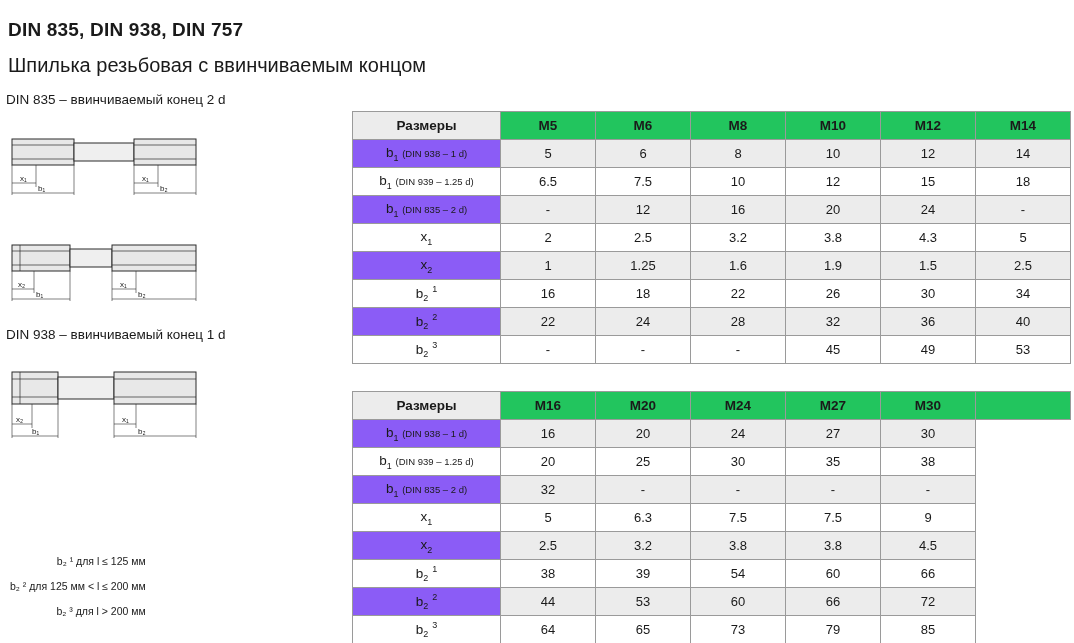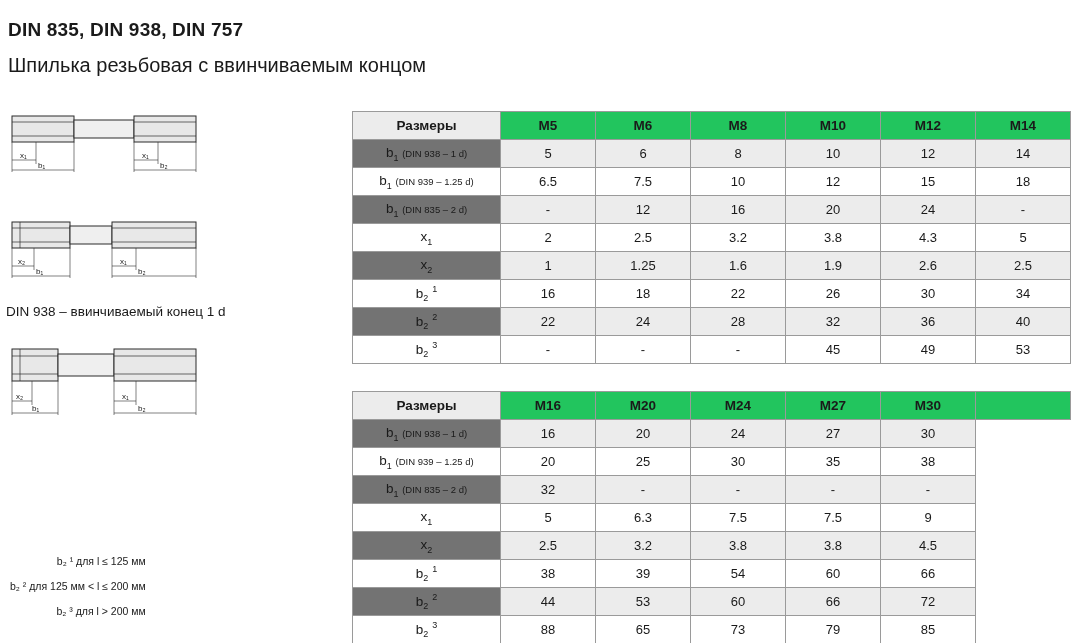--- a/index.html
+++ b/index.html
@@ -69,38 +69,39 @@
     font-size: 13.5px;
   }
   tbody tr:nth-child(odd) td { background: #ffffff; }
   tbody tr:nth-child(even) td { background: #ffffff; }
   tbody tr.shaded td { background: #ececec; }
   td.rowhead, th.rowhead {
     background: #ececec;
     font-size: 13.5px;
     white-space: nowrap;
   }
-  tbody tr.shaded td.rowhead { background: #737373; }
+  tbody tr.shaded td.rowhead { background: #8b5cf6; }
   td.rowhead sub { font-size: 9px; }
   td.rowhead .paren { font-size: 9.5px; }
   td.rowhead sup { font-size: 9px; }
   td.empty { border: none; background: #ffffff !important; }
 
   .c-label { width: 148px; }
   .c-val { width: 95px; }
 </style>
 </head>
 <body>
 
 <h1 class="page-title">DIN 835, DIN 938, DIN 757</h1>
 <div class="subtitle">Шпилька резьбовая с ввинчиваемым концом</div>
 
 <div class="diagrams">
 
   <div class="diagram-block">
+    <div class="diagram-caption">DIN 835 – ввинчиваемый конец 2 d</div>
     <svg class="stud-svg" width="200" height="90" viewBox="0 0 200 90">
 
       <rect x="6" y="24" width="62" height="26" fill="#e8e8e8" stroke="#2b2b2b" stroke-width="1"></rect>
       <g stroke="#2b2b2b" stroke-width="0.7">
         <line x1="6" y1="30" x2="68" y2="30"></line>
         <line x1="6" y1="44" x2="68" y2="44"></line>
       </g>
 
       <rect x="68" y="28" width="60" height="18" fill="#efefef" stroke="#2b2b2b" stroke-width="1"></rect>
 
@@ -252,21 +253,21 @@
           <td class="c-val">3.8</td>
           <td class="c-val">4.3</td>
           <td class="c-val">5</td>
         </tr>
         <tr class="shaded">
           <td class="rowhead c-label">x<sub>2</sub></td>
           <td class="c-val">1</td>
           <td class="c-val">1.25</td>
           <td class="c-val">1.6</td>
           <td class="c-val">1.9</td>
-          <td class="c-val">2.6</td>
+          <td class="c-val">1.5</td>
           <td class="c-val">2.5</td>
         </tr>
         <tr>
           <td class="rowhead c-label">b<sub>2</sub> <sup>1</sup></td>
           <td class="c-val">16</td>
           <td class="c-val">18</td>
           <td class="c-val">22</td>
           <td class="c-val">26</td>
           <td class="c-val">30</td>
           <td class="c-val">34</td>
@@ -365,21 +366,21 @@
           <td class="rowhead c-label">b<sub>2</sub> <sup>2</sup></td>
           <td class="c-val">44</td>
           <td class="c-val">53</td>
           <td class="c-val">60</td>
           <td class="c-val">66</td>
           <td class="c-val">72</td>
           <td class="c-val empty"></td>
         </tr>
         <tr>
           <td class="rowhead c-label">b<sub>2</sub> <sup>3</sup></td>
-          <td class="c-val">88</td>
+          <td class="c-val">64</td>
           <td class="c-val">65</td>
           <td class="c-val">73</td>
           <td class="c-val">79</td>
           <td class="c-val">85</td>
           <td class="c-val empty"></td>
         </tr>
       </tbody>
   </table>
 </div>
 

